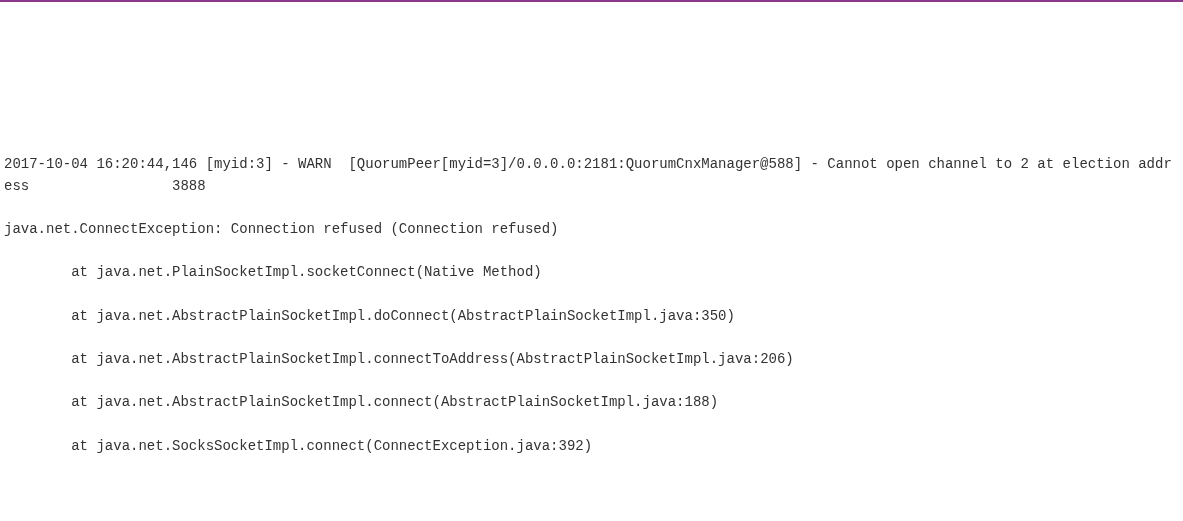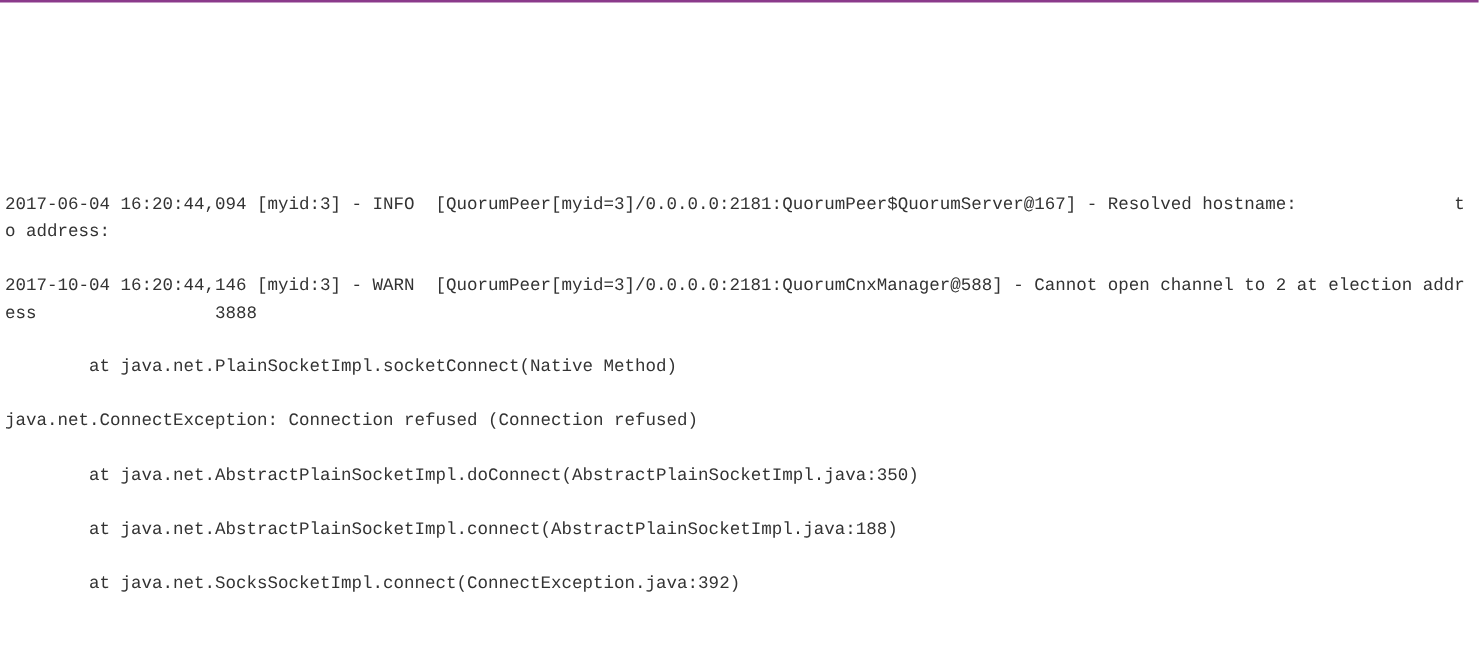--- a/index.html
+++ b/index.html
@@ -34,25 +34,25 @@
     }
   </style>
 </head>
 <body>
 
 
 
 <div class="top-border"></div>
 
 <div class="log-container">
-<span class="line">2017-06-04 16:20:44,094 [myid:3] - INFO  [QuorumPeer[myid=3]/0.0.0.0:2181:QuorumPeer$QuorumServer@167] - Resolved hostname:               to address:              </span>
 <span class="line">2017-10-04 16:20:44,146 [myid:3] - WARN  [QuorumPeer[myid=3]/0.0.0.0:2181:QuorumCnxManager@588] - Cannot open channel to 2 at election address                 3888</span>
+<span class="line">java.net.ConnectException: Connection refused (Connection refused)</span>
 <span class="line">        at java.net.PlainSocketImpl.socketConnect(Native Method)</span>
-<span class="line">java.net.ConnectException: Connection refused (Connection refused)</span>
 <span class="line">        at java.net.AbstractPlainSocketImpl.doConnect(AbstractPlainSocketImpl.java:350)</span>
+<span class="line">        at java.net.AbstractPlainSocketImpl.connectToAddress(AbstractPlainSocketImpl.java:206)</span>
 <span class="line">        at java.net.AbstractPlainSocketImpl.connect(AbstractPlainSocketImpl.java:188)</span>
 <span class="line">        at java.net.SocksSocketImpl.connect(ConnectException.java:392)</span>
 
 
 
 
 
 
 
 

